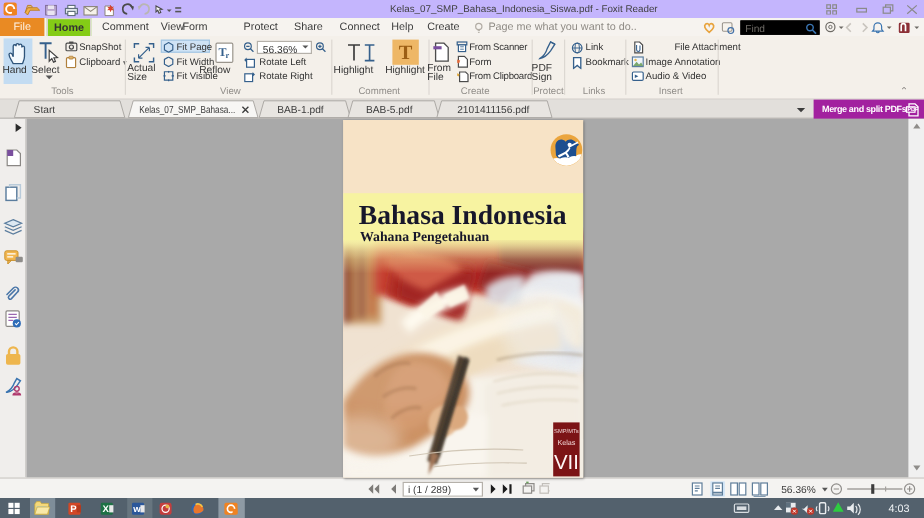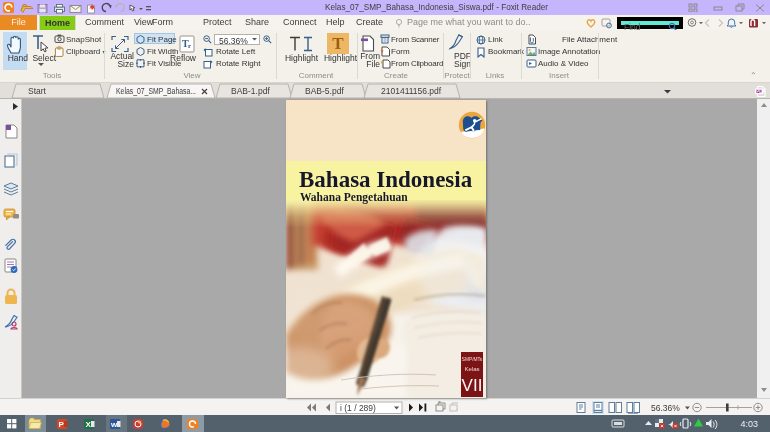--- a/index.html
+++ b/index.html
@@ -11,21 +11,21 @@
 #ribbon{left:0;top:30px;width:770px;height:53px;background:#f4f0ea;border-bottom:1px solid #d9d5cf}
 #tabbar{left:0;top:83px;width:770px;height:16px;background:#e2dfdb;border-bottom:1px solid #b8b5b1}
 #main{left:0;top:99px;width:770px;height:299px;background:#a9a9a9}
 #sidebar{left:0;top:99px;width:22px;height:299px;background:#f0eeec;border-right:1px solid #c9c6c2}
 #scrollbar{left:757px;top:99px;width:13px;height:299px;background:#f0f0f0}
 #statusbar{left:0;top:398px;width:770px;height:17px;background:#f4f3f1;border-top:1px solid #d5d2ce}
 #taskbar{left:0;top:415px;width:770px;height:17px;background:#53616d}
 .mtab{font-size:9px;color:#3c3c3c;position:absolute;top:2px}
 .grplbl{position:absolute;font-size:8px;color:#908d89;bottom:2px;text-align:center}
 .vsep{position:absolute;top:3px;bottom:3px;width:1px;background:#dcd8d2}
-.btnlbl{font-size:8.5px;color:#333;text-align:right}
+.btnlbl{font-size:8.5px;color:#333;text-align:left}
 .rowbtn{position:absolute;font-size:8px;color:#333;white-space:nowrap}
 </style></head>
 <body>
 <div class="abs" id="titlebar">
  <svg class="abs" style="left:2px;top:1px" width="152" height="13" viewBox="0 0 152 13">
   <rect x="1" y="1" width="11" height="11" rx="2" fill="#ef8322"></rect>
   <circle cx="6.5" cy="6.5" r="3.4" fill="none" stroke="#fff" stroke-width="1.6"></circle>
   <rect x="8" y="6.5" width="4" height="5" fill="#ef8322"></rect>
   <path d="M19 9.5 l2-4 h8 l2 2 h-8 l-2 4 z" fill="#f3b24a" stroke="#b97b1e" stroke-width=".8"></path>
   <path d="M19 9.5 l2-6 h3 l1 1.5 h-4" fill="#e8d8a8" stroke="#b97b1e" stroke-width=".8"></path>
@@ -78,21 +78,21 @@
  <svg class="abs" style="left:394px;top:3px" width="10" height="10" viewBox="0 0 10 10">
       <circle cx="5" cy="4" r="2.6" fill="none" stroke="#b2aca4" stroke-width="1"></circle>
       <path d="M4 7.5 h2 M4.3 9 h1.4" stroke="#b2aca4" stroke-width=".8"></path>
     </svg>
  <div class="mtab" style="left:407px;color:#8f8b85">Page me what you want to do..</div>
  <svg class="abs" style="left:585px;top:2px" width="28" height="12" viewBox="0 0 28 12">
   <path d="M6 10 C2 7 1.5 4.5 3 3.2 c1.2-1 2.6-.3 3 .8 .4-1.1 1.8-1.8 3-.8 1.5 1.3 1 3.8-3 6.8z" fill="none" stroke="#e8a33d" stroke-width="1.4"></path>
   <rect x="17" y="2" width="8" height="7" rx="1" fill="#f7f3ec" stroke="#9a958d" stroke-width=".9"></rect>
   <circle cx="24" cy="8.5" r="2.4" fill="none" stroke="#4472a8" stroke-width="1"></circle>
  </svg>
- <div class="abs" style="left:617px;top:1.5px;width:66px;height:12px;background:#5eead4;border:4px solid #000000">
+ <div class="abs" style="left:617px;top:1.5px;width:66px;height:12px;background:#000000;border:1px solid #000000">
    <span style="font-size:8.5px;color:#6d6a65;position:absolute;left:3px;top:1px">Find</span>
    <svg class="abs" style="right:1px;top:1px" width="10" height="10" viewBox="0 0 10 10">
         <circle cx="4" cy="4" r="2.7" fill="none" stroke="#3a74b0" stroke-width="1.2"></circle>
         <path d="M6 6 l3 3" stroke="#3a74b0" stroke-width="1.4"></path>
       </svg>
  </div>
  <svg class="abs" style="left:687px;top:2px" width="83" height="12" viewBox="0 0 83 12">
   <circle cx="5" cy="5.5" r="3.8" fill="none" stroke="#6d6a65" stroke-width="1"></circle>
       <circle cx="5" cy="5.5" r="1.4" fill="none" stroke="#6d6a65" stroke-width=".8"></circle>
   <path d="M12 5 l2 2.2 2-2.2z" fill="#6d6a65"></path>
@@ -277,20 +277,21 @@
   <text x="28" y="11" font-size="8.5" fill="#3c3c3c" font-family="Liberation Sans">Start</text>
   <text x="116" y="11" font-size="8.5" fill="#3c3c3c" font-family="Liberation Sans" textLength="80" lengthAdjust="spacingAndGlyphs">Kelas_07_SMP_Bahasa...</text>
   <path d="M202 6 l5 5 M207 6 l-5 5" stroke="#3c3c3c" stroke-width="1.1"></path>
   <text x="231" y="11" font-size="8.5" fill="#3c3c3c" font-family="Liberation Sans">BAB-1.pdf</text>
   <text x="305" y="11" font-size="8.5" fill="#3c3c3c" font-family="Liberation Sans">BAB-5.pdf</text>
   <text x="381" y="11" font-size="8.5" fill="#3c3c3c" font-family="Liberation Sans">2101411156.pdf</text>
  </svg>
  <svg class="abs" style="left:663px;top:6px" width="9" height="6">
       <path d="M1 1 l3.5 3.5 3.5-3.5z" fill="#3c3c3c"></path>
     </svg>
+ <div class="abs" style="left:678px;top:0;width:92px;height:16px;background:#a2219f;color:#fff;font-size:7.5px;font-weight:bold;letter-spacing:-.3px;line-height:16px;text-align:left;padding-left:7px">Merge and split PDFs</div>
  <svg class="abs" style="left:754px;top:2px" width="13" height="13" viewBox="0 0 13 13">
   <path d="M3.5 1.5 h5 l2.5 2.5 v7.5 h-7.5z" fill="none" stroke="#fff" stroke-width="1.1"></path>
   <rect x="1.5" y="4" width="7" height="4.5" fill="#a2219f" stroke="#fff" stroke-width="1"></rect>
   <text x="2.2" y="7.8" font-size="4.5" fill="#fff" font-weight="bold" font-family="Liberation Sans">PDF</text>
  </svg>
 </div>
 <div class="abs" id="main"></div>
 <div class="abs" id="sidebar">
  <svg class="abs" style="left:0;top:0" width="21" height="240" viewBox="0 0 21 240">
   <path d="M13 4 l5 3.5 -5 3.5z" fill="#2b2b2b"></path>

